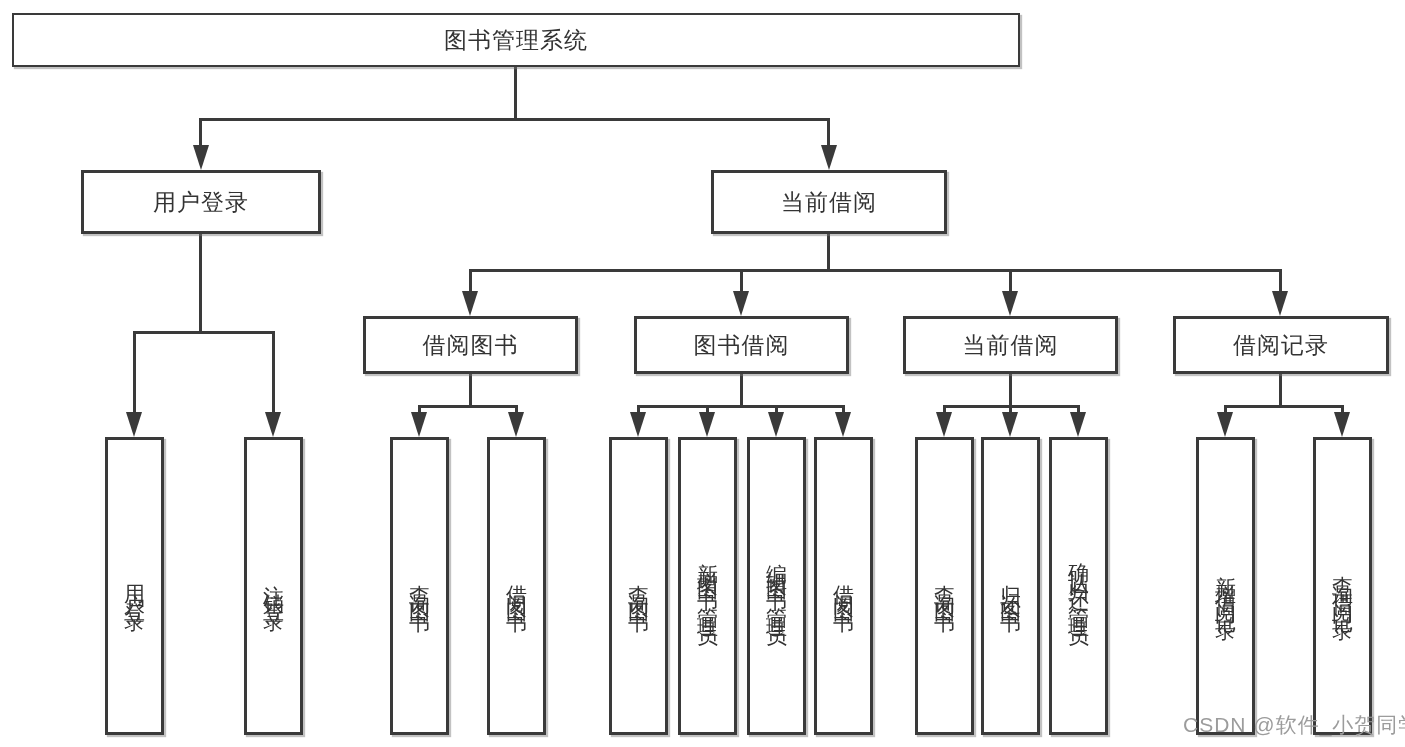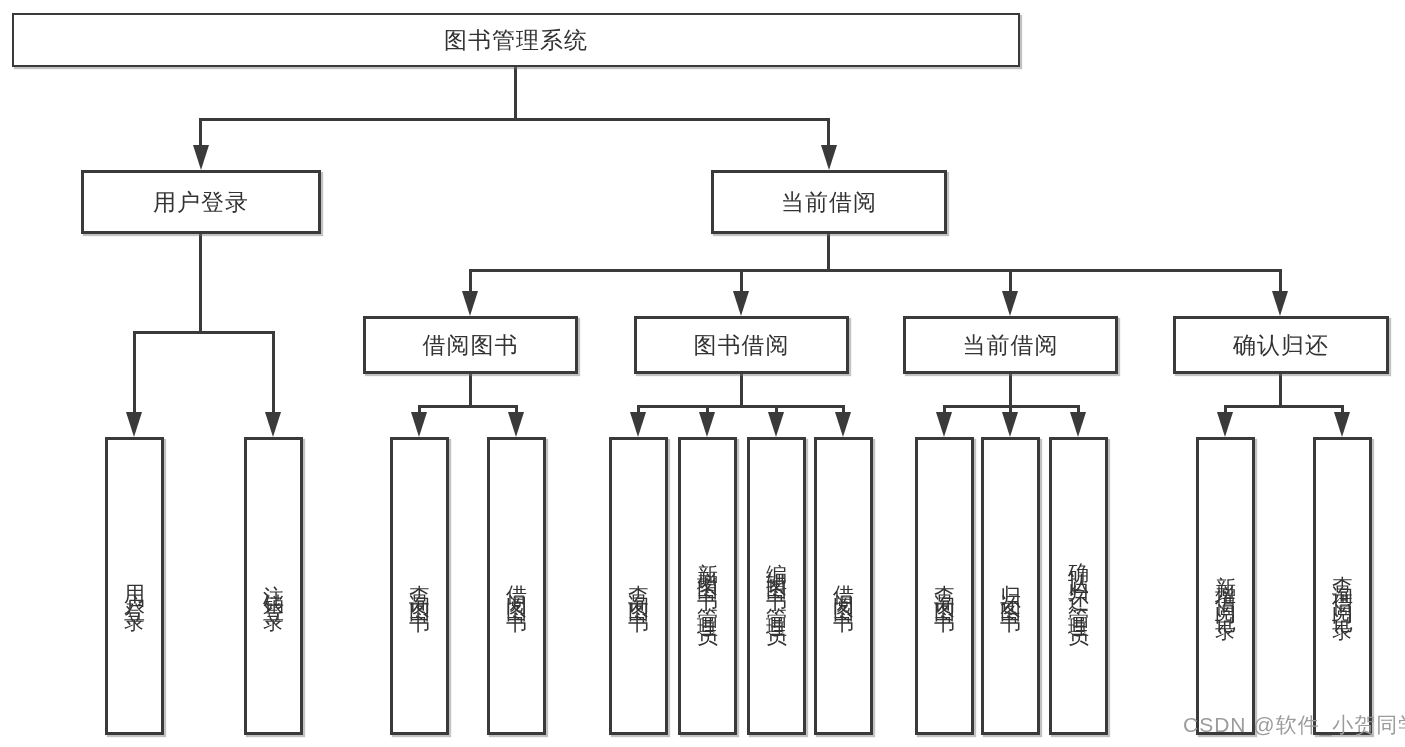--- a/index.html
+++ b/index.html
@@ -130,21 +130,21 @@
   <div class="node node-h" style="left:363px;top:316px;width:215px;height:58px;">
     <span>借阅图书</span>
   </div>
   <div class="node node-h" style="left:634px;top:316px;width:215px;height:58px;">
     <span>图书借阅</span>
   </div>
   <div class="node node-h" style="left:903px;top:316px;width:215px;height:58px;">
     <span>当前借阅</span>
   </div>
   <div class="node node-h" style="left:1173px;top:316px;width:216px;height:58px;">
-    <span>确认归还</span>
+    <span>借阅记录</span>
   </div>
 
   <div class="node node-v" style="left:105px;">
     <span class="vtext">用户登录</span>
   </div>
   <div class="node node-v" style="left:244px;">
     <span class="vtext">注销登录</span>
   </div>
 
   <div class="node node-v" style="left:390px;">

